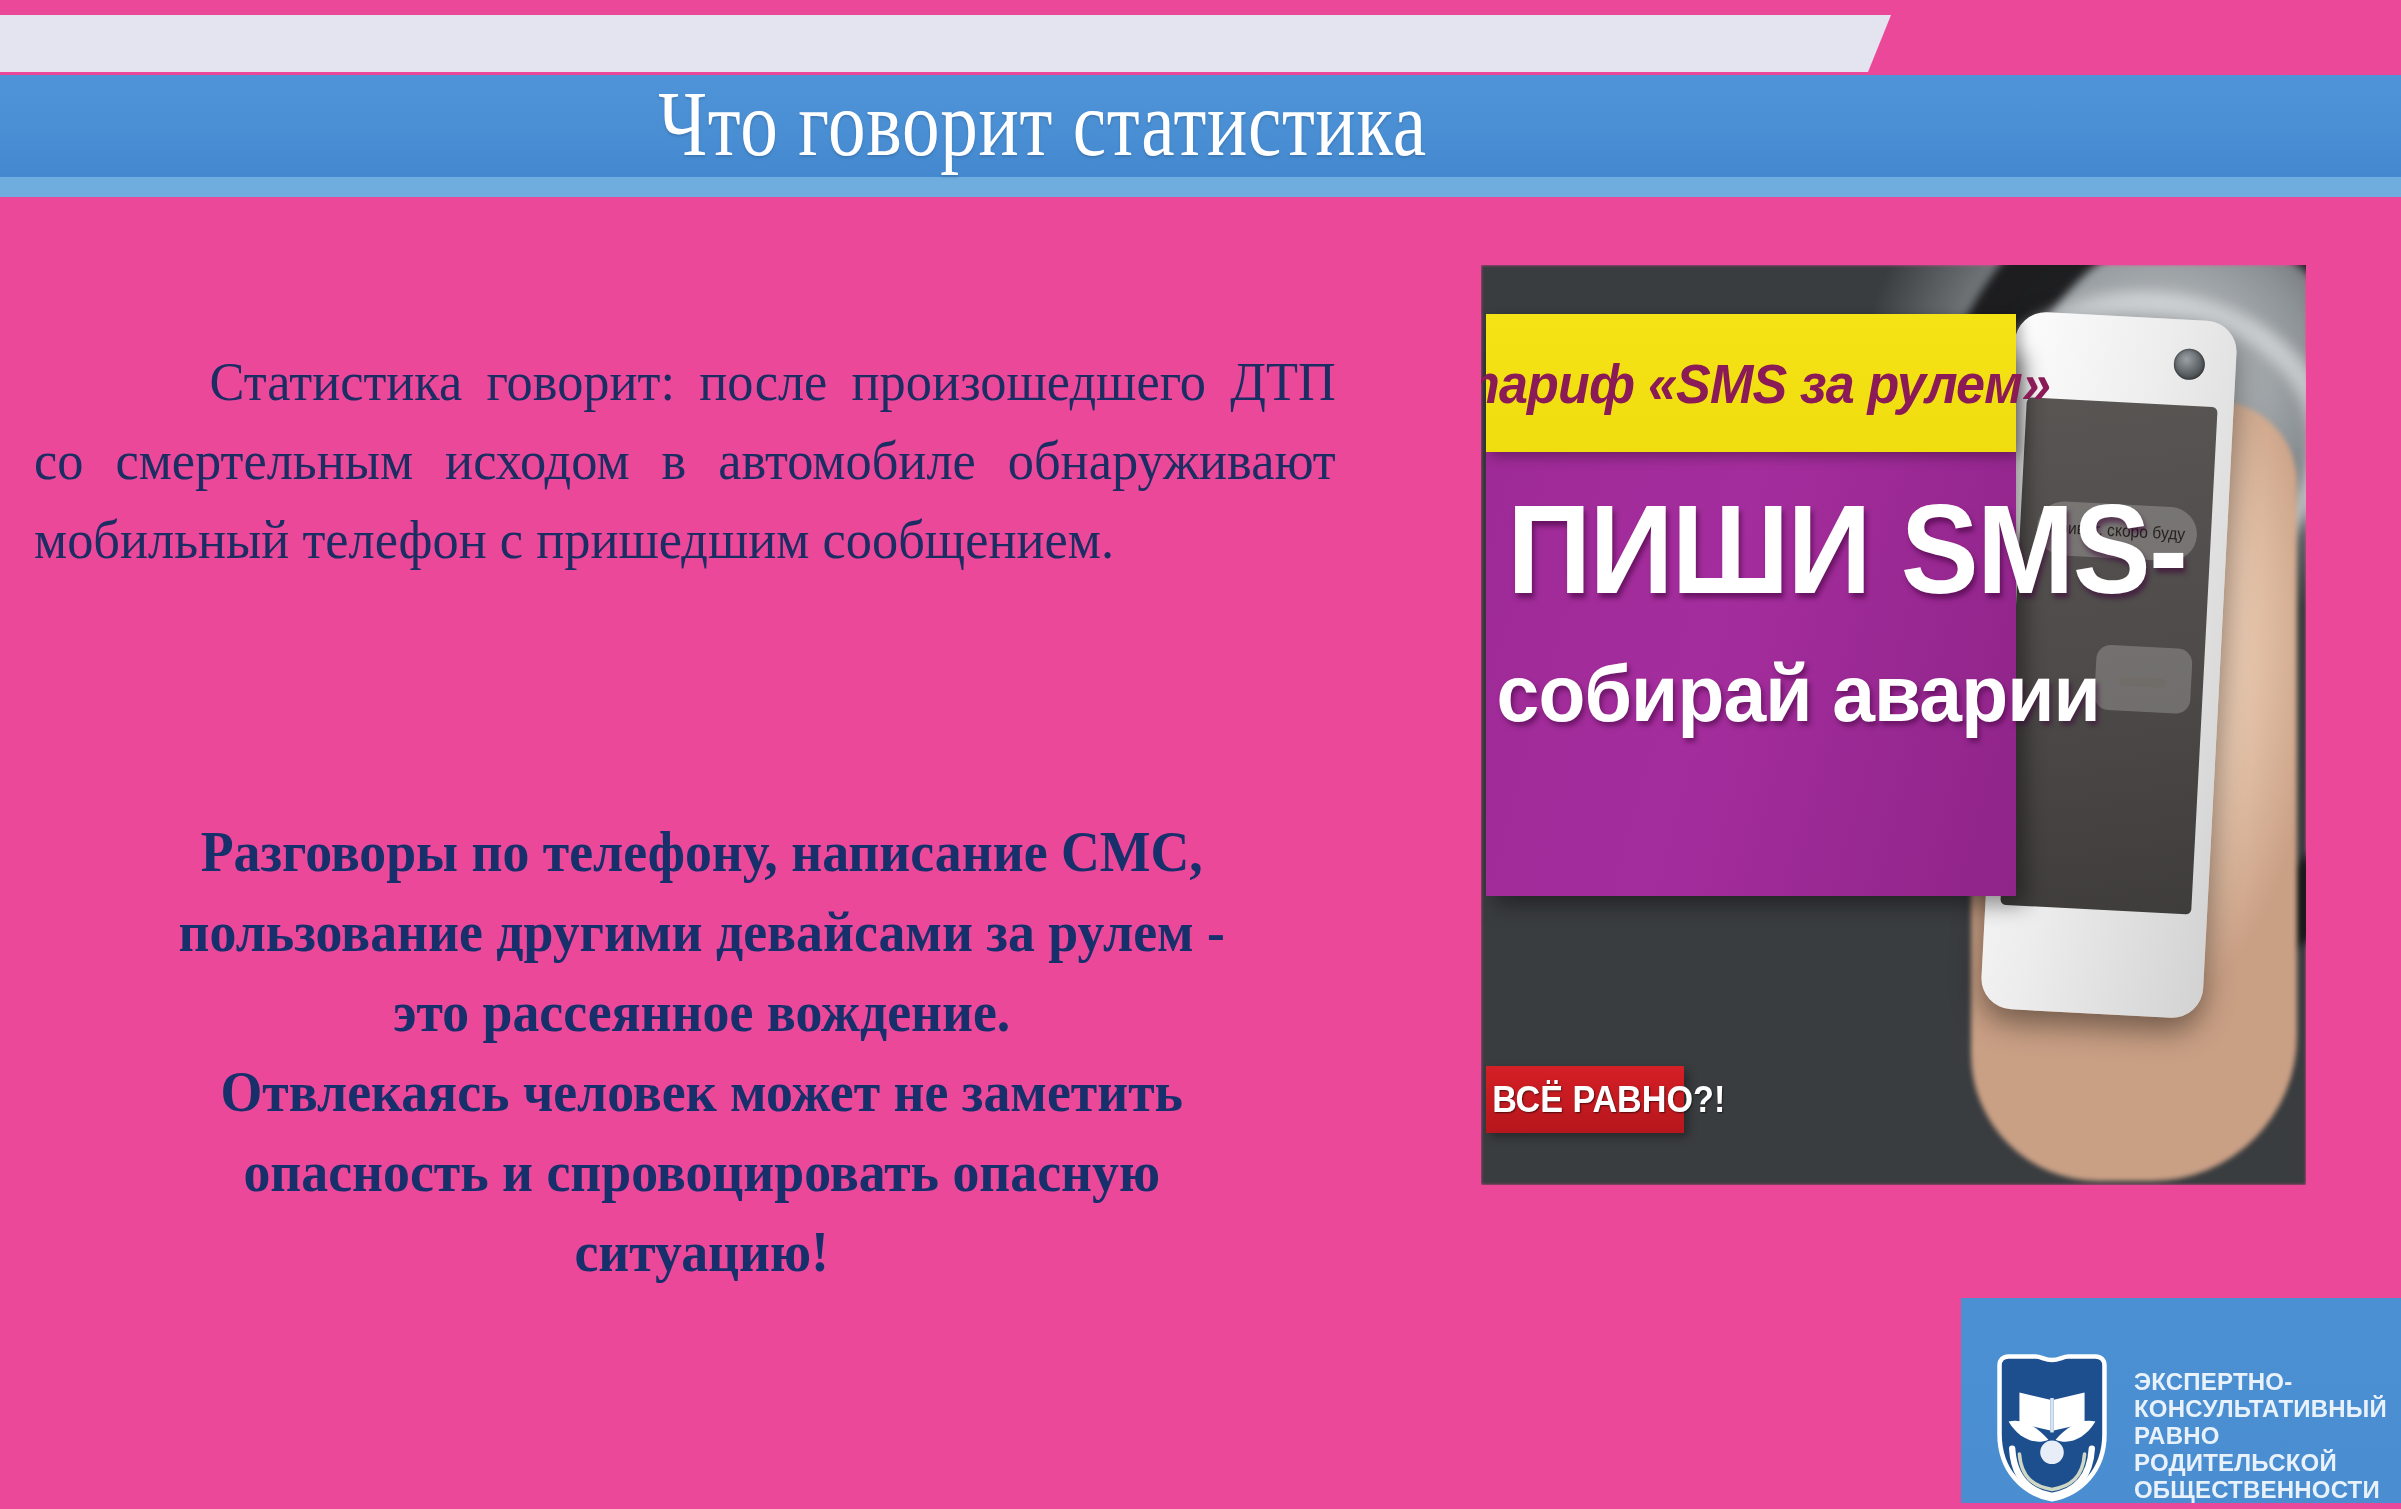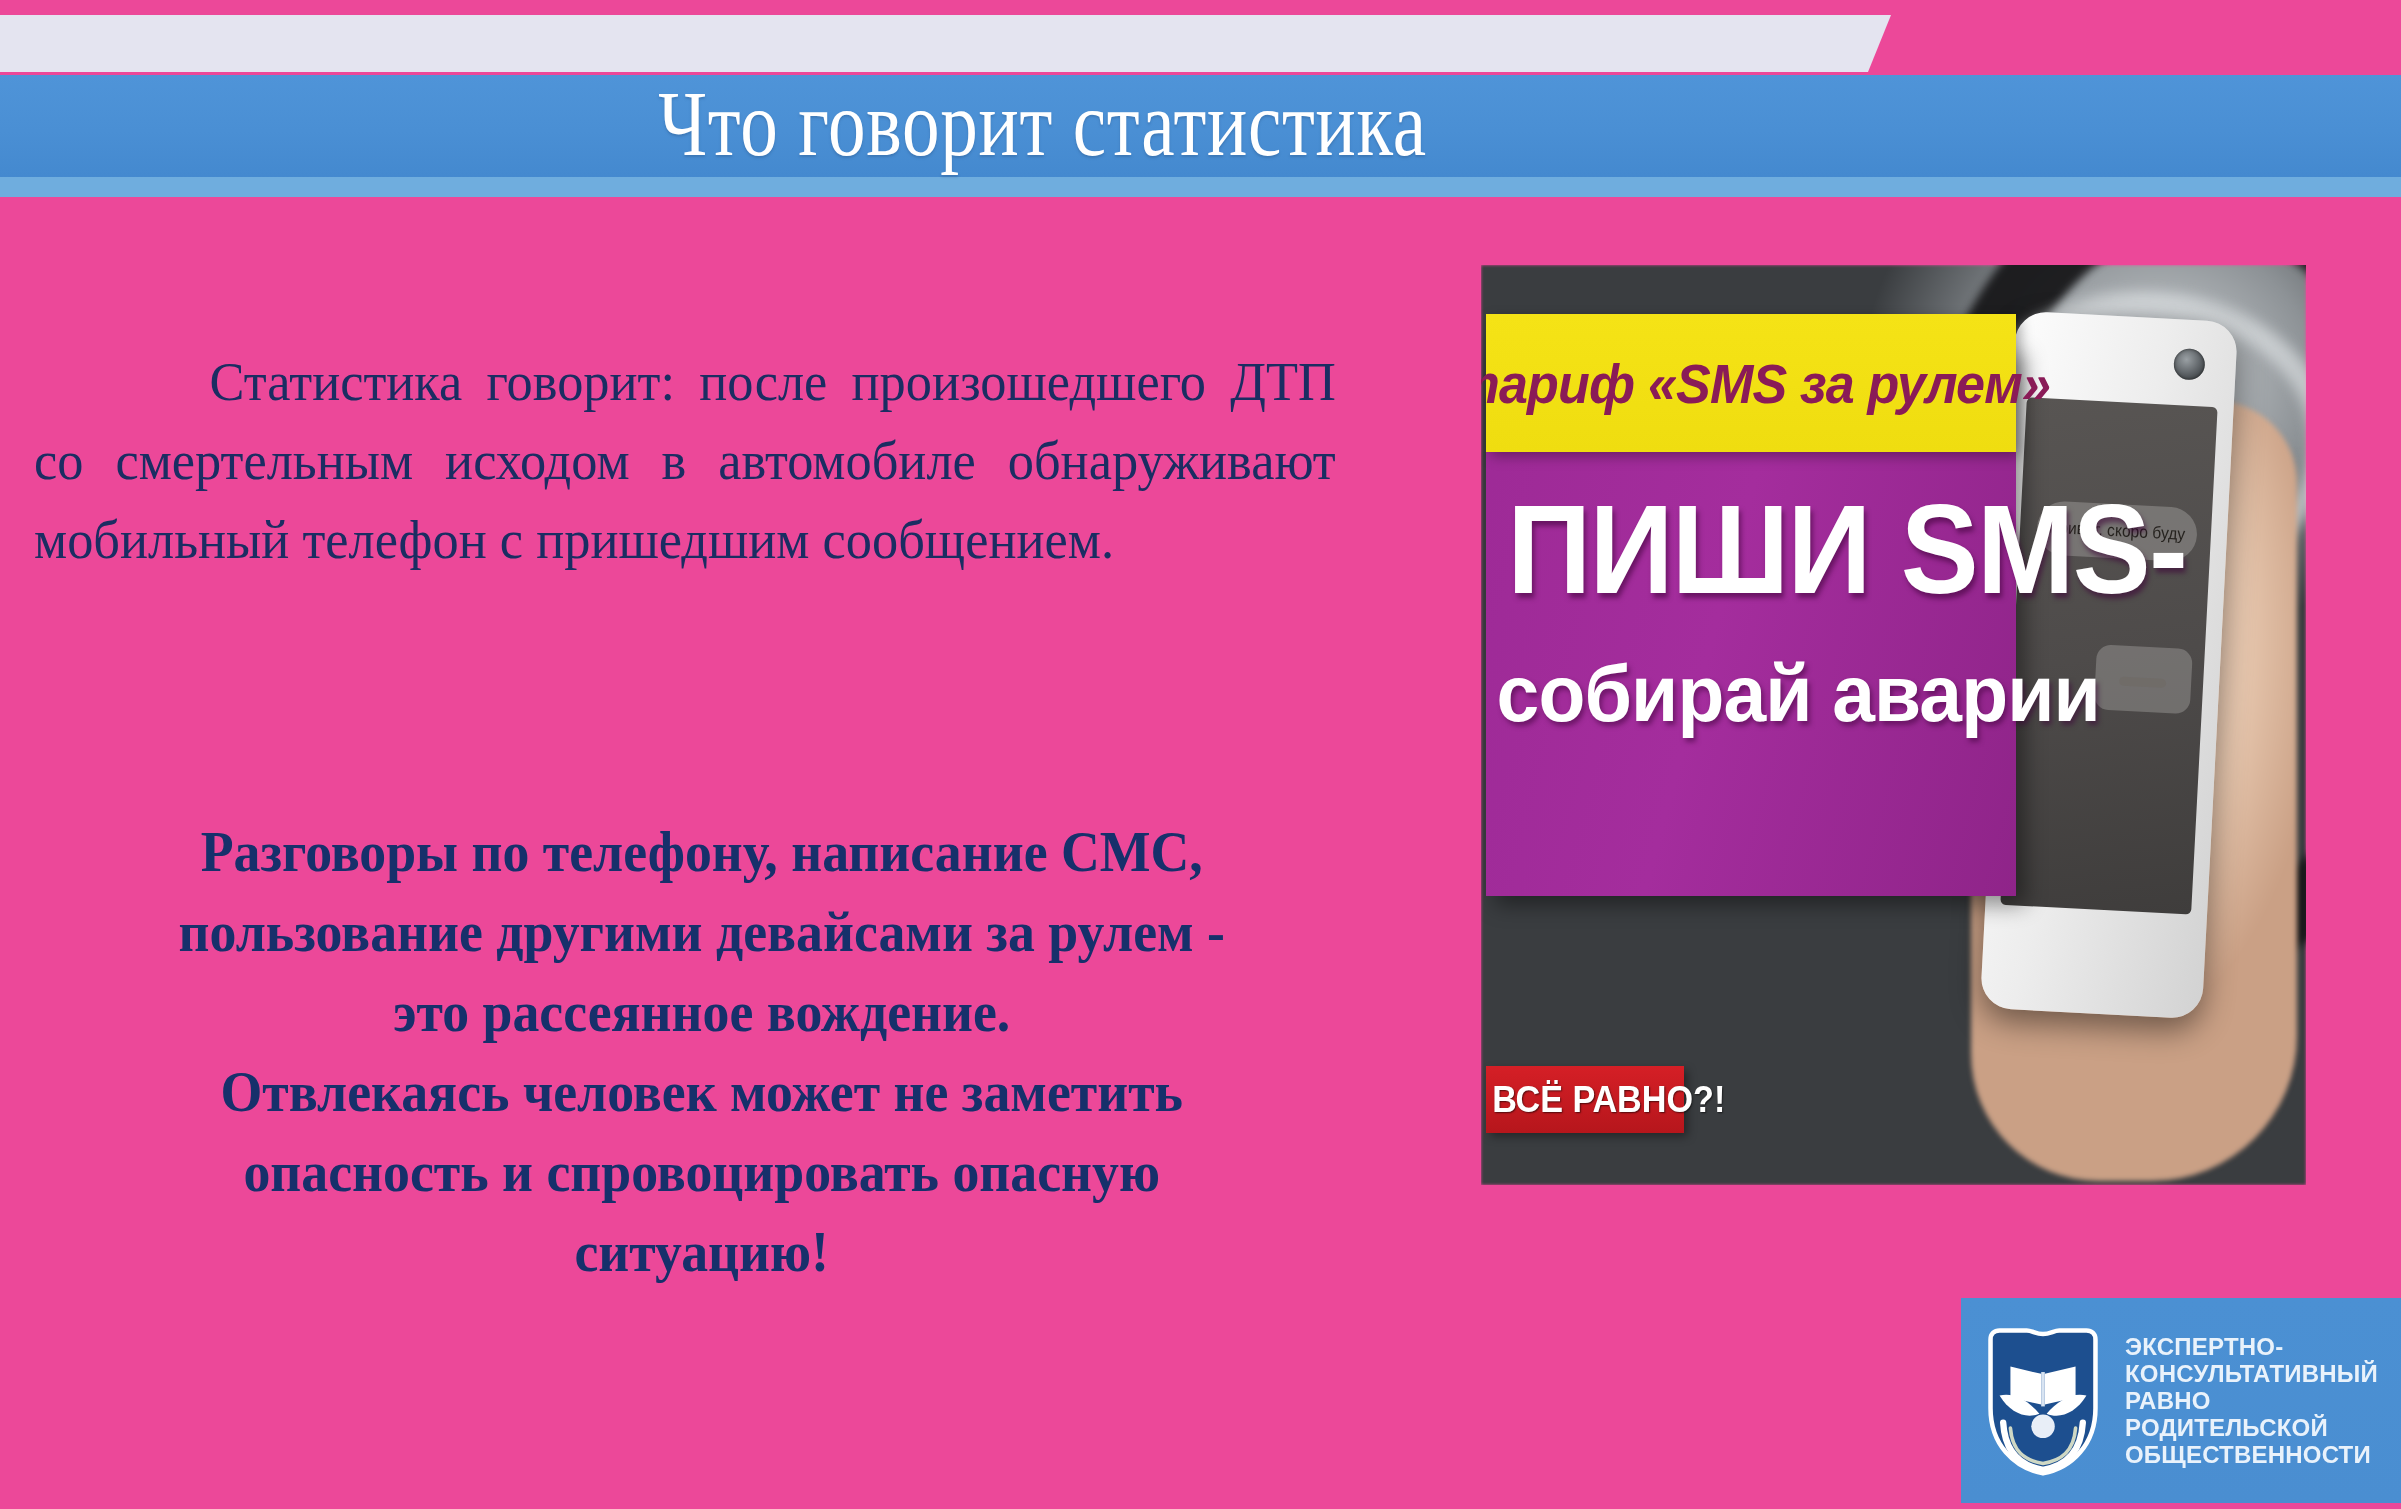--- a/index.html
+++ b/index.html
@@ -328,22 +328,22 @@
 
   
   .logo-box {
     position: absolute;
     left: 1961px;
     top: 1298px;
     width: 441px;
     height: 205px;
     background: linear-gradient(180deg, #4b90d3 0%, #4a8ed1 100%);
     display: flex;
-    align-items: center;
-    padding-left: 22px;
+    align-items: flex-end;
+    padding-left: 31px;
     box-sizing: border-box;
   }
   .logo-shield {
     position: relative;
     width: 120px;
     height: 152px;
     flex: 0 0 auto;
   }
   .logo-text {
     margin-left: 22px;

